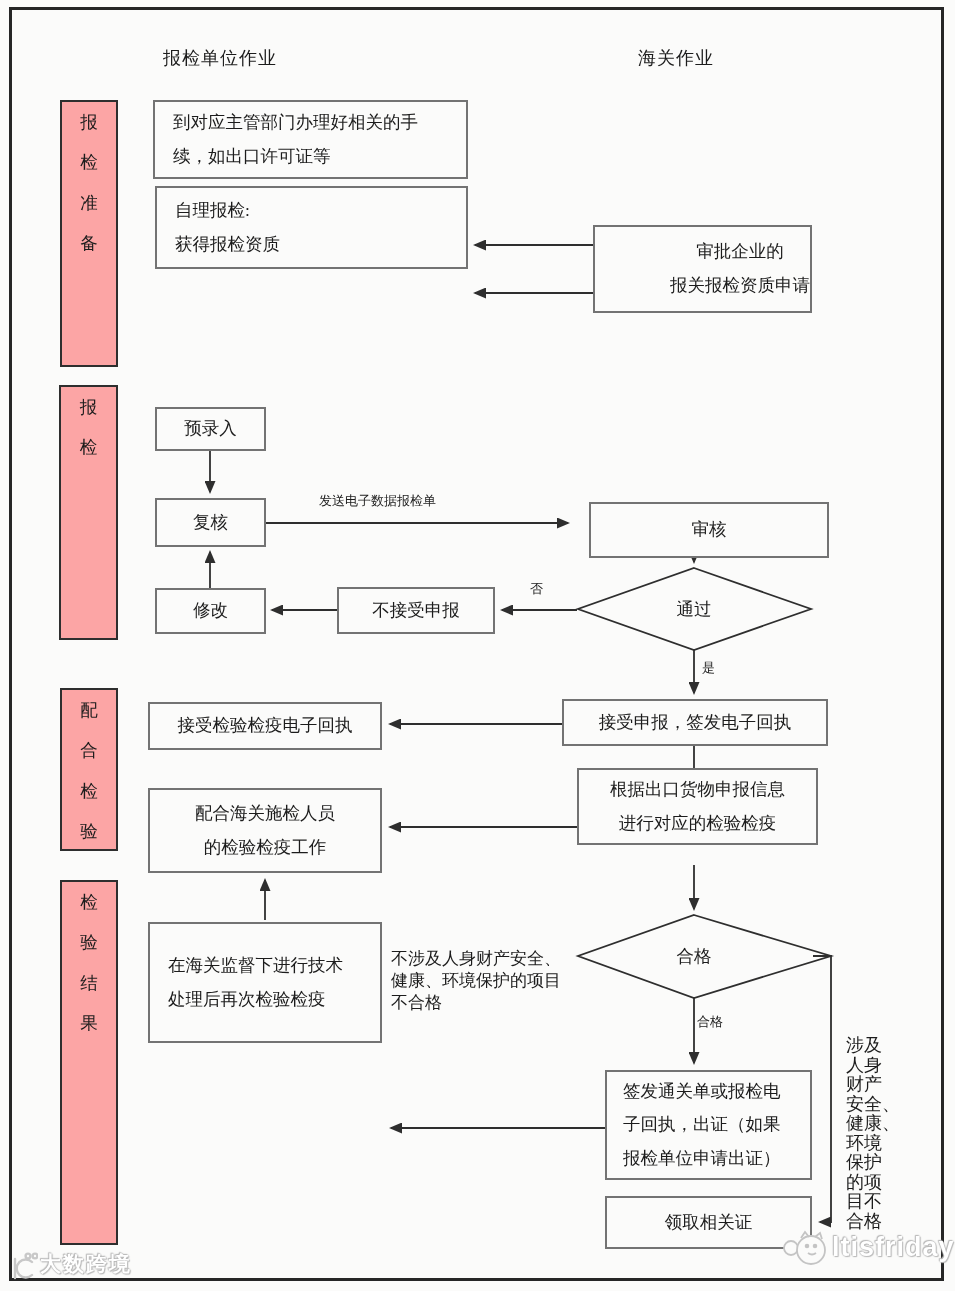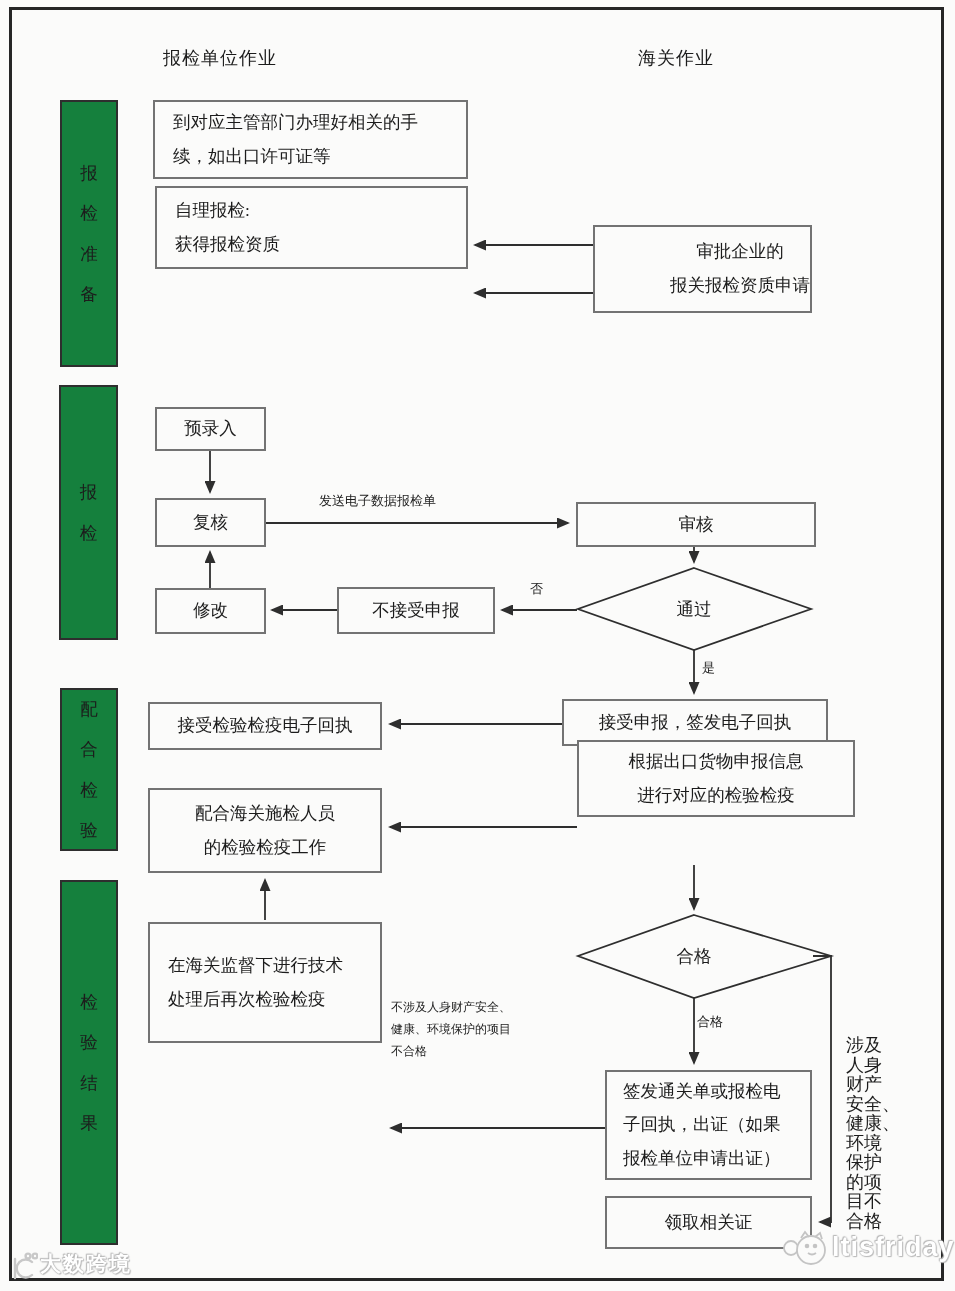--- a/index.html
+++ b/index.html
@@ -14,28 +14,28 @@
   .hdr{position:absolute;z-index:3;font-size:18px;letter-spacing:1px;}
   .box{
     position:absolute;z-index:2;border:2px solid #737373;background:#fbfbfa;
     display:flex;flex-direction:column;justify-content:center;
     font-size:17.5px;line-height:1.92;box-sizing:border-box;
   }
   .box .bt{white-space:pre-line;}
   .c{text-align:center;}
   .l{text-align:left;padding-left:18px;padding-right:8px;}
   .stage{
-    position:absolute;z-index:2;border:2px solid #2e2e2e;background:#15803d;
-    display:flex;align-items:center;justify-content:center;
+    position:absolute;z-index:2;border:2px solid #2e2e2e;background:#fca5a5;
+    display:flex;align-items:flex-start;justify-content:center;
     font-size:17.5px;box-sizing:border-box;
   }
   .stage .bt{width:1.25em;line-height:2.3;text-align:center;word-break:break-all;}
   .lbl{position:absolute;z-index:3;font-size:13px;white-space:pre-line;}
   .dtext{position:absolute;z-index:3;font-size:17.5px;text-align:center;width:90px;}
-  .note3{font-size:12px;line-height:22px;margin-top:48px;}
+  .note3{font-size:17px;line-height:22px;}
   .noteV{font-size:18px;line-height:19.5px;width:64px;margin-top:36px;}
   .wm{
     position:absolute;z-index:4;color:#ffffff;
     text-shadow:0 0 1px #ababab,0 0 2px #b4b4b4,1px 1px 1px #bdbdbd,-1px -1px 1px #bdbdbd;
     font-family:"Liberation Sans","DejaVu Sans",sans-serif;font-weight:bold;
   }
   .wm-left{left:40px;top:1250px;font-size:21px;letter-spacing:2px;}
   .wm-right{left:832px;top:1232px;font-size:27px;letter-spacing:1px;}
   .wm-icon{position:absolute;z-index:4;}
 </style>
@@ -120,27 +120,27 @@
   </div>
   <div class="box l" style="left:148px;top:922px;width:234px;height:121px;">
     <span class="bt">在海关监督下进行技术
 处理后再次检验检疫</span>
   </div>
 
   <div class="box c" style="left:593px;top:225px;width:219px;height:88px;align-items:flex-end;">
     <span class="bt">审批企业的
 报关报检资质申请</span>
   </div>
-  <div class="box c" style="left:576px;top:502px;width:240px;height:45px;">
+  <div class="box c" style="left:589px;top:502px;width:240px;height:56px;">
     <span class="bt">审核</span>
   </div>
   <div class="box c" style="left:562px;top:699px;width:266px;height:47px;">
     <span class="bt">接受申报，签发电子回执</span>
   </div>
-  <div class="box c" style="left:577px;top:740px;width:278px;height:77px;">
+  <div class="box c" style="left:577px;top:768px;width:241px;height:77px;">
     <span class="bt">根据出口货物申报信息
 进行对应的检验检疫</span>
   </div>
   <div class="box l" style="left:605px;top:1070px;width:207px;height:110px;padding-left:16px;">
     <span class="bt">签发通关单或报检电
 子回执，出证（如果
 报检单位申请出证）</span>
   </div>
   <div class="box c" style="left:605px;top:1196px;width:207px;height:53px;">
     <span class="bt">领取相关证</span>

